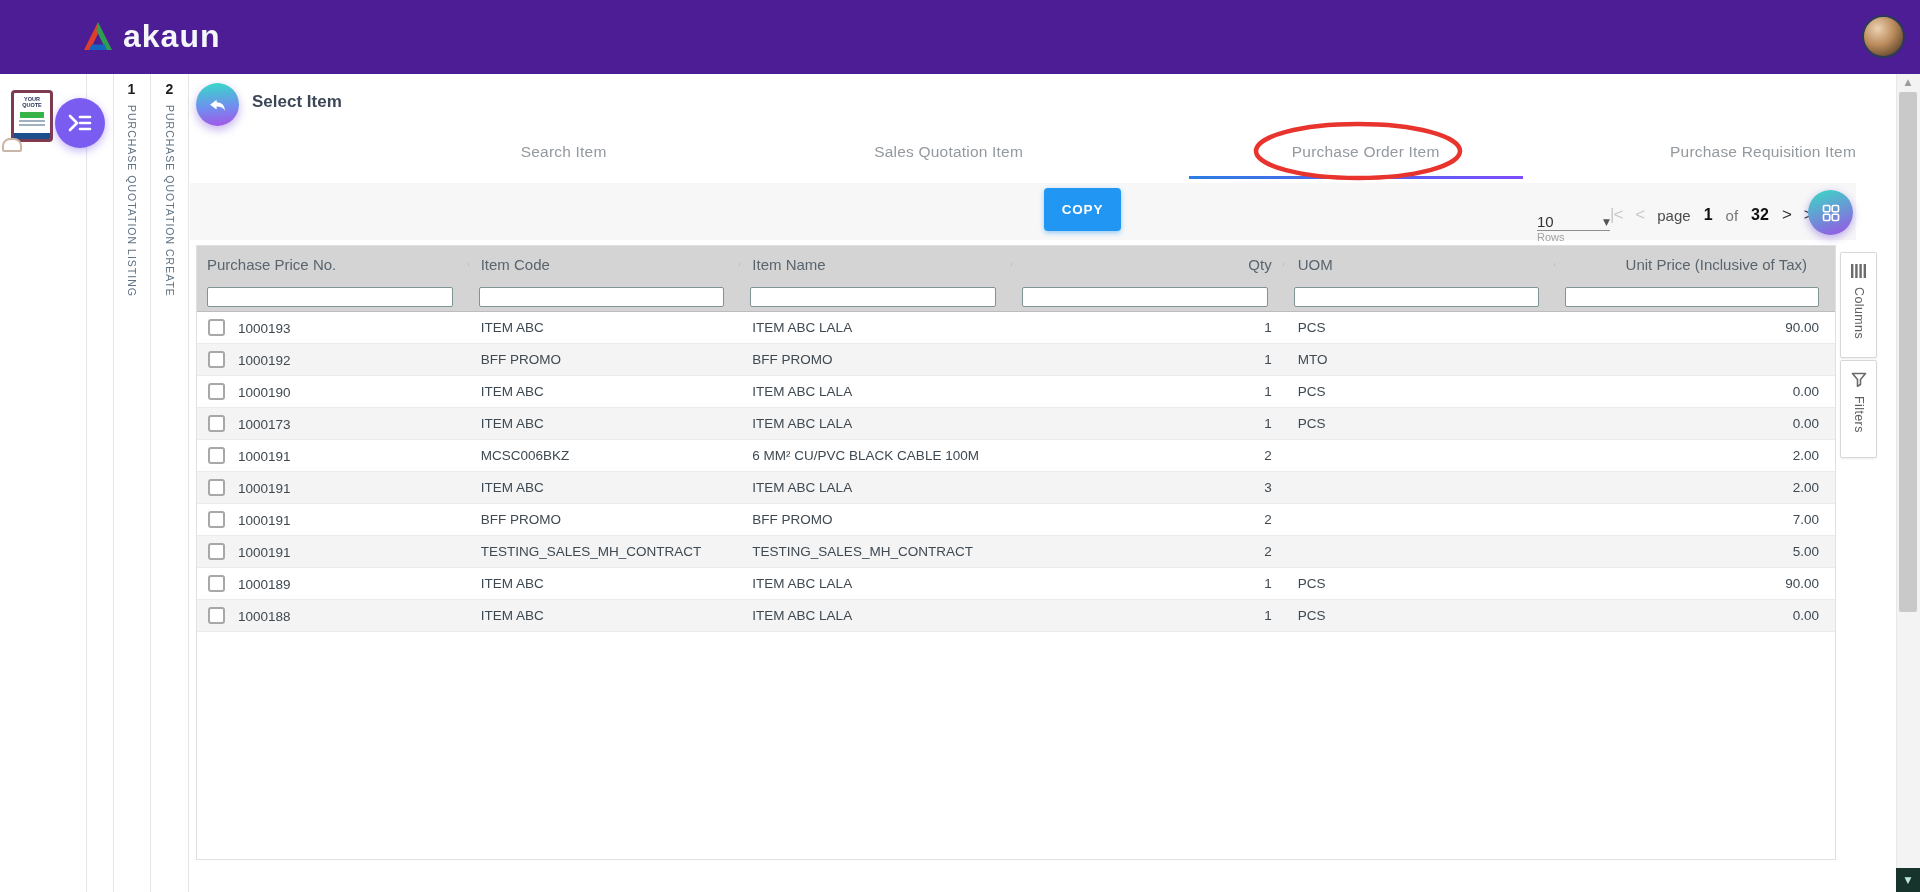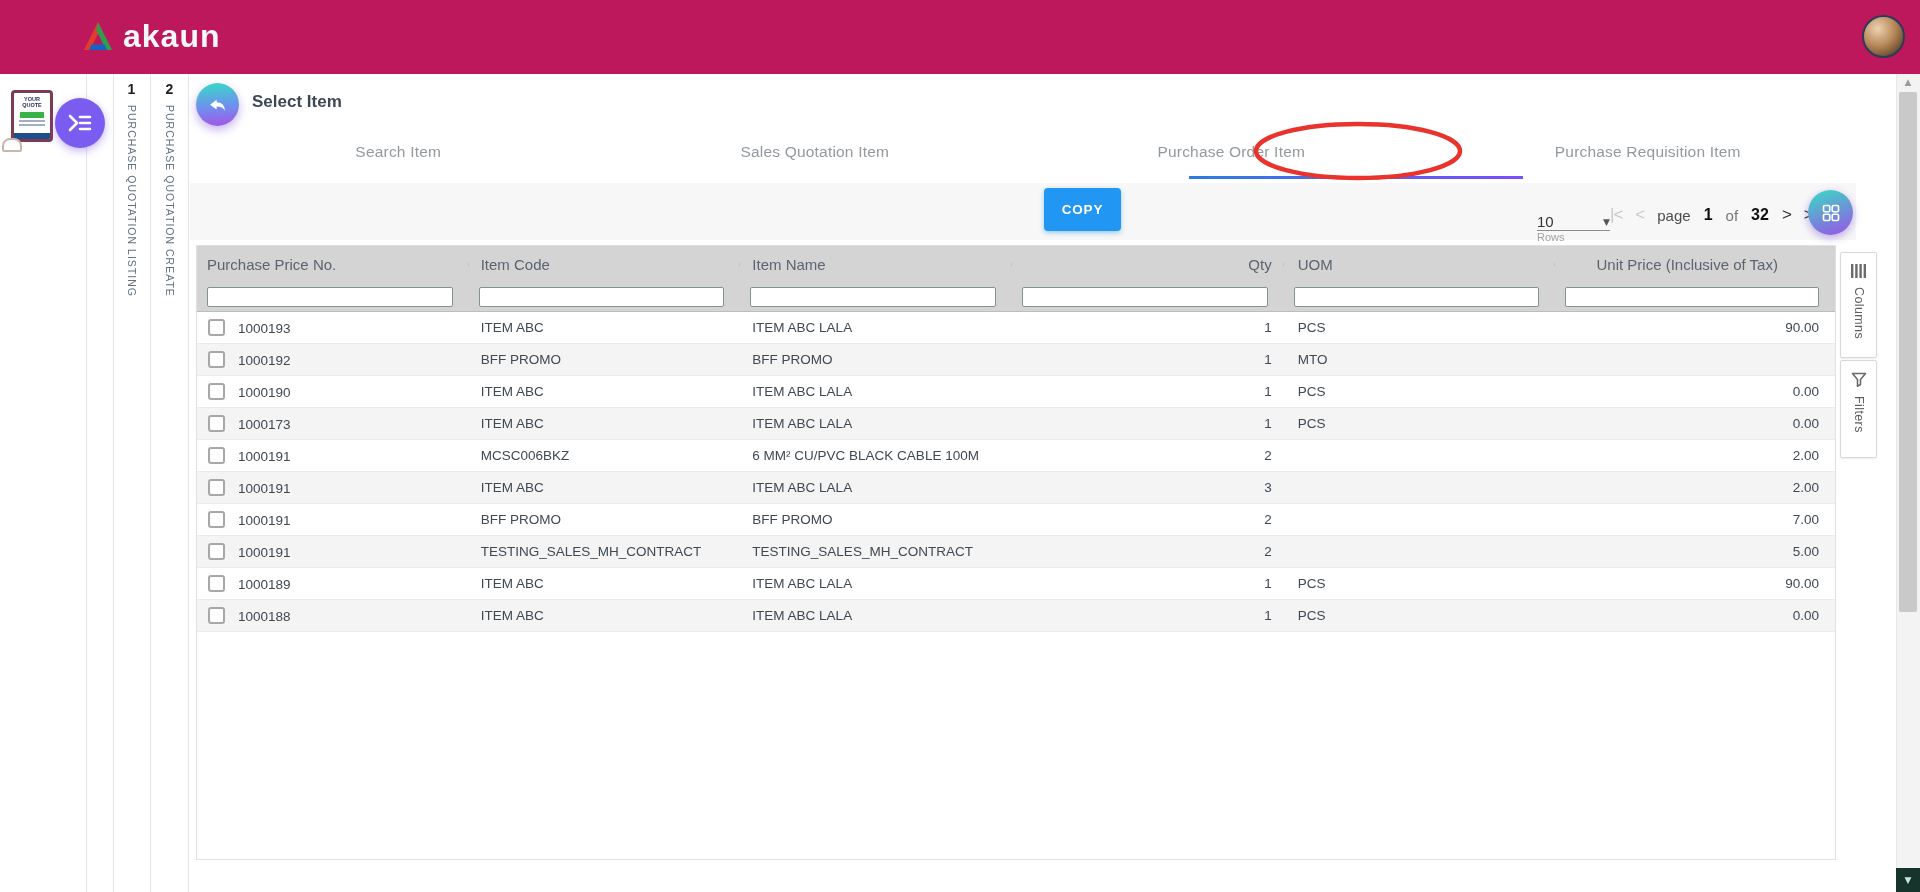--- a/index.html
+++ b/index.html
@@ -2,21 +2,21 @@
 <html><head>
 <meta charset="utf-8">
 <style>
   * { box-sizing: border-box; margin: 0; padding: 0; }
   html,body { width:1920px; height:892px; }
   body {
     font-family: "Liberation Sans", "DejaVu Sans", sans-serif;
     background:#ffffff; overflow:hidden; position:relative;
   }
   
-  .navbar { position:absolute; left:0; top:0; width:1920px; height:74px; background:#be185d; z-index:8; }
+  .navbar { position:absolute; left:0; top:0; width:1920px; height:74px; background:#4c1d95; z-index:8; }
   .brand { position:absolute; left:82px; top:18px; display:flex; align-items:center; gap:9px; }
   .brand-text { color:#f4f6f9; font-size:32px; font-weight:700; letter-spacing:1px; }
   .avatar { position:absolute; left:1862px; top:15px; width:43px; height:43px; border-radius:50%;
     background: radial-gradient(circle at 35% 30%, #ecd2b0 0%, #b98a5c 45%, #5d4228 85%);
     border:2px solid #2c3b58; cursor:pointer; }
   
   .sidebar { position:absolute; left:0; top:74px; width:86px; height:818px; background:#fff; z-index:2; }
   .vline { position:absolute; top:74px; height:818px; width:1px; background:#e5e5e5; z-index:1; }
   .quote-app { position:absolute; left:6px; top:90px; width:52px; height:58px; z-index:2; cursor:pointer; }
   .tablet { width:42px; height:52px; border:3px solid #7e3a4e; border-radius:4px; background:#fff;
@@ -48,21 +48,21 @@
   .vtab-label { writing-mode:vertical-rl; font-size:10.5px; letter-spacing:1px; color:#5f7181;
     margin-top:8px; display:inline-block; }
   
   .back-btn { position:absolute; left:196px; top:83px; width:43px; height:43px; border-radius:50%;
     background:linear-gradient(175deg,#35dcc7 0%, #6f8fee 55%, #a653e6 100%);
     box-shadow:0 4px 10px rgba(130,90,220,.45);
     display:flex; align-items:center; justify-content:center; cursor:pointer; z-index:4; }
   .page-title { position:absolute; left:252px; top:92px; font-size:17px; color:#3c4858; font-weight:600; }
   
   .tabs { position:absolute; left:190px; top:128px; width:1666px; height:52px; display:flex; z-index:3; }
-  .tab { flex:1; text-align:center; font-size:15.5px; color:#93999e; padding-top:15px; cursor:pointer;
+  .tab { flex:1; text-align:right; font-size:15.5px; color:#93999e; padding-top:15px; cursor:pointer;
     letter-spacing:.2px; }
   .tab-indicator { position:absolute; left:999px; bottom:1px; width:334px; height:3px;
     background:linear-gradient(90deg,#2a7de1,#7c4dff); }
   .annotation { position:absolute; left:1250px; top:118px; width:216px; height:68px; z-index:7; pointer-events:none; }
   
   .toolbar { position:absolute; left:190px; top:183px; width:1666px; height:57px; background:#f7f7f7; }
   .search-box { position:absolute; left:6px; top:3px; width:841px; height:47px; background:#fff;
     border:2px solid #3f3f3f; border-radius:9px; display:flex; align-items:center; padding:0 12px 0 14px; }
   .search-box input { flex:1; border:none; outline:none; background:transparent; font-size:15px;
     color:#333; margin-left:9px; font-family:inherit; }
@@ -87,21 +87,21 @@
     display:flex; align-items:center; justify-content:center; cursor:pointer; }
   
   .table { position:absolute; left:196px; top:245px; width:1640px; height:615px;
     border:1px solid #e0e0e0; background:#fff; overflow:hidden; }
   .thead { display:flex; height:36px; background:#d4d4d4; align-items:center; }
   .th { font-size:15px; color:#5a646e; position:relative; cursor:pointer; }
   .th:not(:last-child)::after { content:''; position:absolute; right:0; top:7px; bottom:7px; width:1px; background:#c1c1c1; }
   .c1 { width:272px; } .c2 { width:272px; } .c3 { width:272px; }
   .c4 { width:272px; text-align:right; } .c5 { width:272px; } .c6 { width:280px; text-align:right; }
   .th.c1 { padding-left:10px; } .th.c2,.th.c3 { padding-left:12px; }
-  .th.c4 { padding-right:12px; } .th.c5 { padding-left:14px; } .th.c6 { padding-right:16px;text-align:center; }
+  .th.c4 { padding-right:12px; } .th.c5 { padding-left:14px; } .th.c6 { padding-right:28px; }
   .tfilter { display:flex; height:30px; background:#d4d4d4; align-items:center; border-bottom:1px solid #bdbdbd; }
   .tfilter .fcell { height:30px; display:flex; align-items:center; }
   .tfilter input { height:20px; border:1px solid #7f9595; border-radius:2px; background:#fff;
     width:calc(100% - 26px); margin:0 16px 0 10px; outline:none; font-size:12px; padding:0 5px; font-family:inherit; }
   .trow { display:flex; height:32px; align-items:center; font-size:13.5px; color:#3e4952;
     border-bottom:1px solid #ebebeb; background:#fff; cursor:pointer; }
   .trow.alt { background:#f4f4f4; }
   .td.c1 { display:flex; align-items:flex-end; padding-left:11px; gap:13px; }
   .td.c2,.td.c3 { padding-left:12px; }
   .td.c4 { padding-right:12px; } .td.c5 { padding-left:14px; } .td.c6 { padding-right:16px; }

